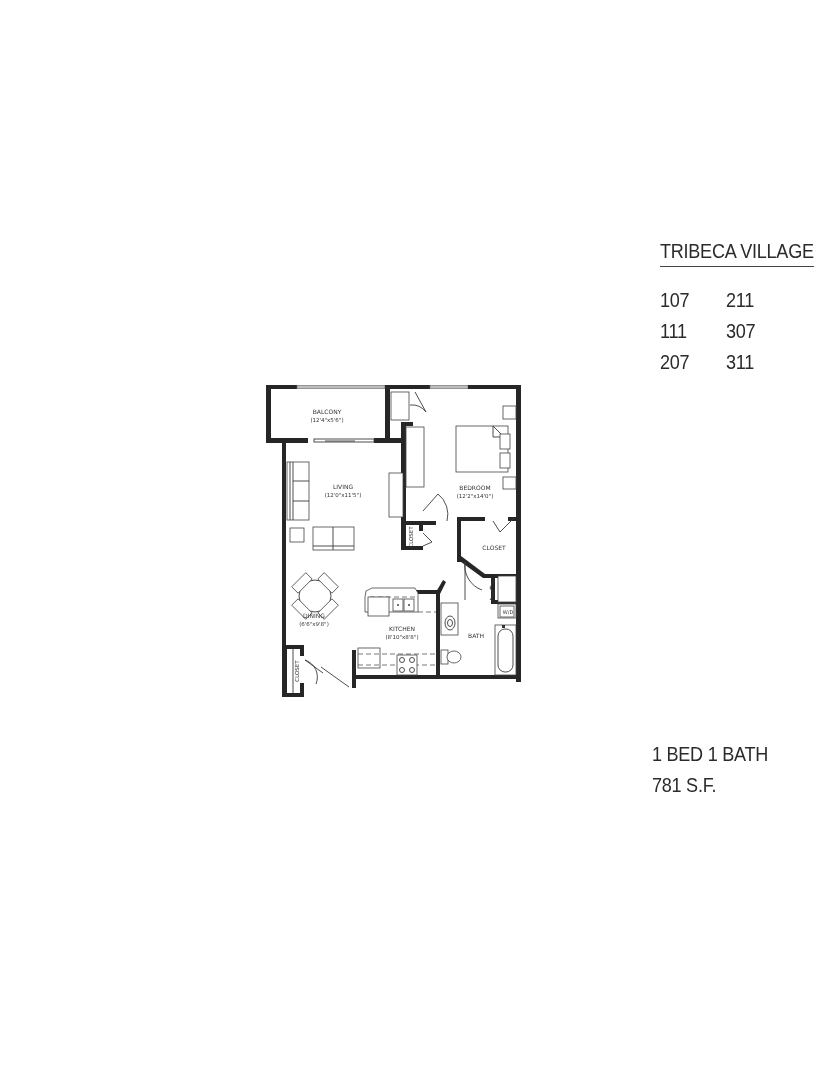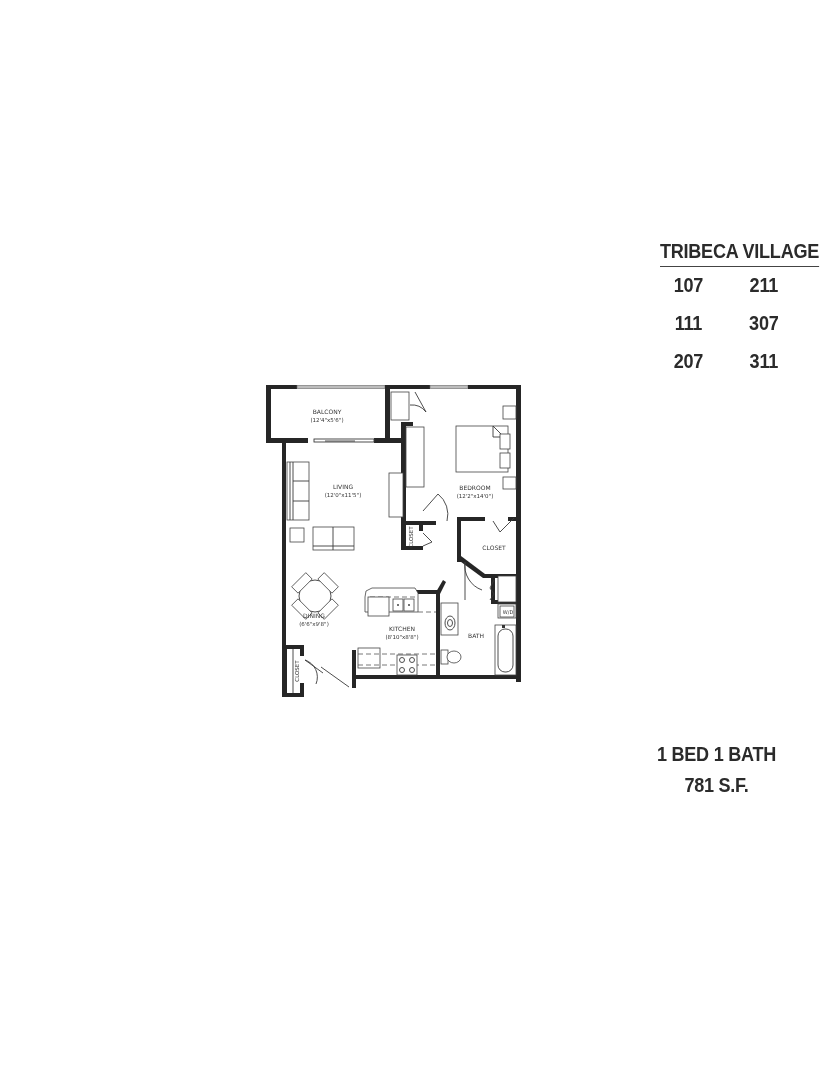--- a/index.html
+++ b/index.html
@@ -5,25 +5,25 @@
   html, body { margin: 0; padding: 0; background: #ffffff; }
   body { width: 835px; height: 1080px; position: relative; overflow: hidden; font-family: "Liberation Sans", sans-serif; color: #2a2a2a; }
   .plan { position: absolute; left: 0; top: 0; width: 835px; height: 1080px; }
   .plan text { font-family: "DejaVu Sans", sans-serif; fill: #333; }
   .wall { fill: #262626; }
   .thin { stroke: #3a3a3a; stroke-width: 0.9; fill: none; }
   .fixture { stroke: #444; stroke-width: 0.8; fill: #fff; }
   .dash { stroke: #555; stroke-width: 0.8; stroke-dasharray: 5 3; fill: none; }
   .glass { fill: #bdbdbd; stroke: #666; stroke-width: 0.6; }
 
-  .info { position: absolute; font-family: "Liberation Sans", sans-serif; color: #2b2b2b; font-weight: 700; letter-spacing: -0.3px; text-align: center; }
+  .info { position: absolute; font-family: "Liberation Sans", sans-serif; color: #2b2b2b; font-weight: 400; letter-spacing: -0.3px; }
   .info-top { left: 660px; top: 238px; width: 150px; }
   .project-title { font-size: 21px; line-height: 26px; display: inline-block; border-bottom: 1.3px solid #444; padding-bottom: 2px; transform: scaleX(0.86); transform-origin: left; white-space: nowrap; }
   .apts-label { margin-top: 9px; font-size: 20px; line-height: 24px; display: inline-block; border-bottom: 1.2px solid #444; transform: scaleX(0.86); transform-origin: left; white-space: nowrap; }
-  .apt-grid { display: grid; grid-template-columns: 66px 60px; row-gap: 5px; margin-top: 5px; gap: 12px; }
+  .apt-grid { display: grid; grid-template-columns: 66px 60px; row-gap: 5px; margin-top: 20px; }
   .apt-grid span { font-size: 21px; line-height: 26px; display: inline-block; transform: scaleX(0.86); transform-origin: left; }
   .info-bottom { left: 652px; top: 736px; width: 150px; }
   .unit-type { font-size: 21px; line-height: 26px; display: inline-block; border-bottom: 1.2px solid #444; padding-bottom: 2px; transform: scaleX(0.86); transform-origin: left; white-space: nowrap; }
   .unit-line { font-size: 21px; line-height: 26px; margin-top: 5px; display: block; transform: scaleX(0.86); transform-origin: left; white-space: nowrap; }
 </style>
 </head>
 <body>
 
 <svg class="plan" viewBox="0 0 835 1080" xmlns="http://www.w3.org/2000/svg">
 

